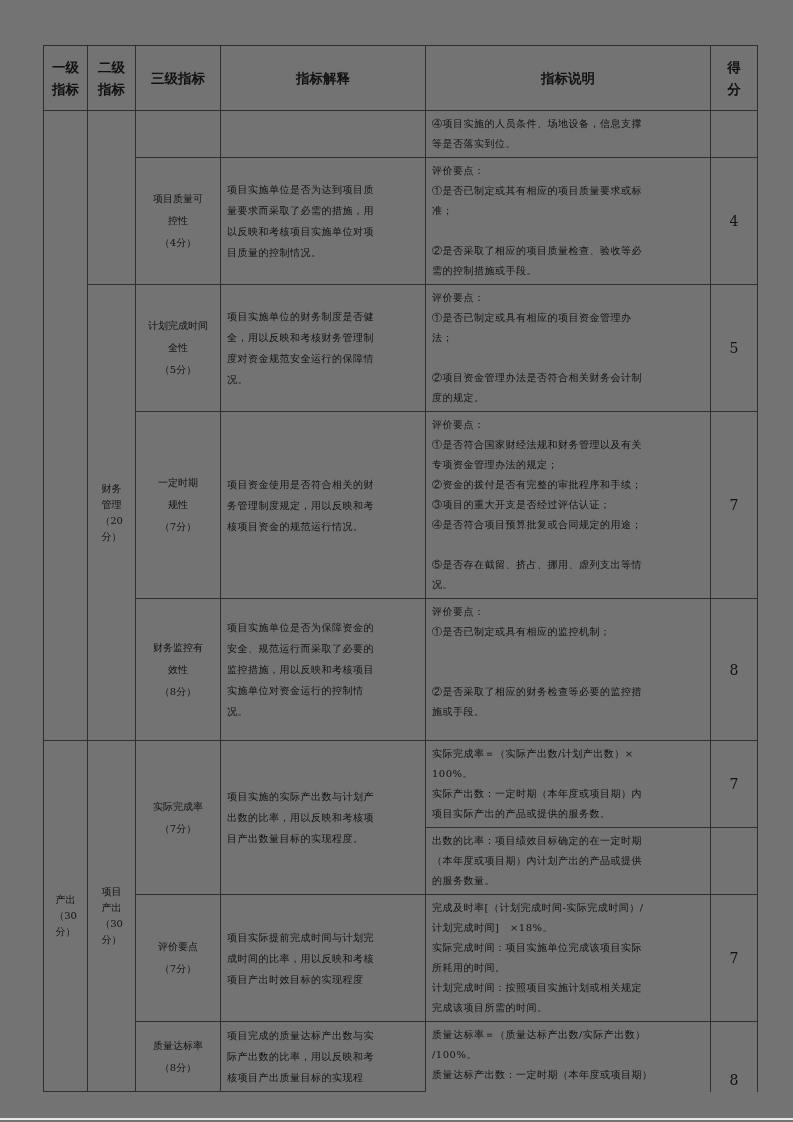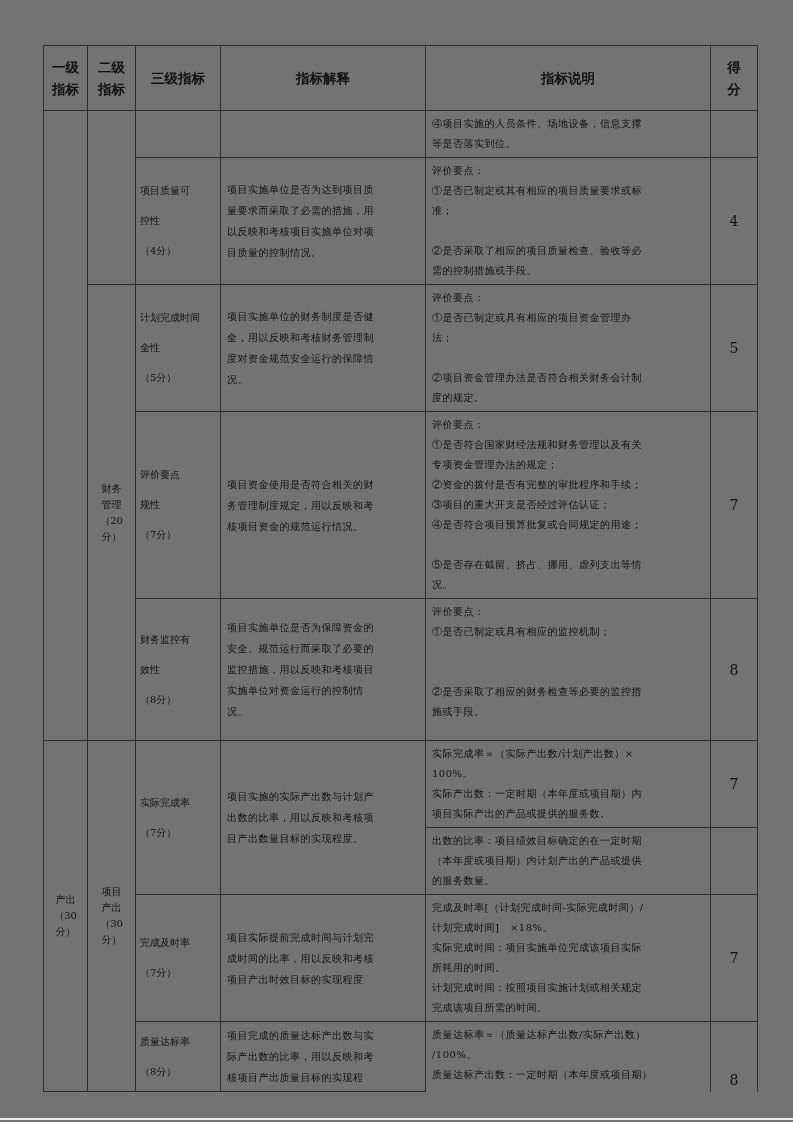--- a/index.html
+++ b/index.html
@@ -37,23 +37,23 @@
     padding: 2px;
   }
   td.lvl {
     white-space: pre-line;
     text-align: center;
     vertical-align: middle;
     line-height: 16px;
   }
   td.ind3 {
     white-space: pre-line;
-    text-align: left;
-    vertical-align: middle;
-    line-height: 30px;
+    text-align: center;
+    vertical-align: middle;
+    line-height: 22px;
   }
   td.jieshi {
     white-space: pre-line;
     text-align: left;
     vertical-align: middle;
     line-height: 21px;
     letter-spacing: 0.5px;
     padding: 3px 6px;
     margin-left: 16px;
   }
@@ -154,21 +154,21 @@
       <td class="shuoming">评价要点：
 ①是否已制定或具有相应的项目资金管理办
 法；
 
 ②项目资金管理办法是否符合相关财务会计制
 度的规定。</td>
       <td class="score">5</td>
     </tr>
 
     <tr style="height:187px">
-      <td class="ind3">评价要点
+      <td class="ind3">一定时期
 规性
 （7分）</td>
       <td class="jieshi">项目资金使用是否符合相关的财
 务管理制度规定，用以反映和考
 核项目资金的规范运行情况。</td>
       <td class="shuoming">评价要点：
 ①是否符合国家财经法规和财务管理以及有关
 专项资金管理办法的规定；
 ②资金的拨付是否有完整的审批程序和手续；
 ③项目的重大开支是否经过评估认证；
@@ -218,21 +218,21 @@
     </tr>
 
     <tr style="height:63px">
       <td class="shuoming">出数的比率：项目绩效目标确定的在一定时期
 （本年度或项目期）内计划产出的产品或提供
 的服务数量。</td>
       <td class="score"></td>
     </tr>
 
     <tr style="height:122px">
-      <td class="ind3">完成及时率
+      <td class="ind3">评价要点
 （7分）</td>
       <td class="jieshi">项目实际提前完成时间与计划完
 成时间的比率，用以反映和考核
 项目产出时效目标的实现程度</td>
       <td class="shuoming">完成及时率[（计划完成时间-实际完成时间）/
 计划完成时间]　×18%。
 实际完成时间：项目实施单位完成该项目实际
 所耗用的时间。
 计划完成时间：按照项目实施计划或相关规定
 完成该项目所需的时间。</td>

